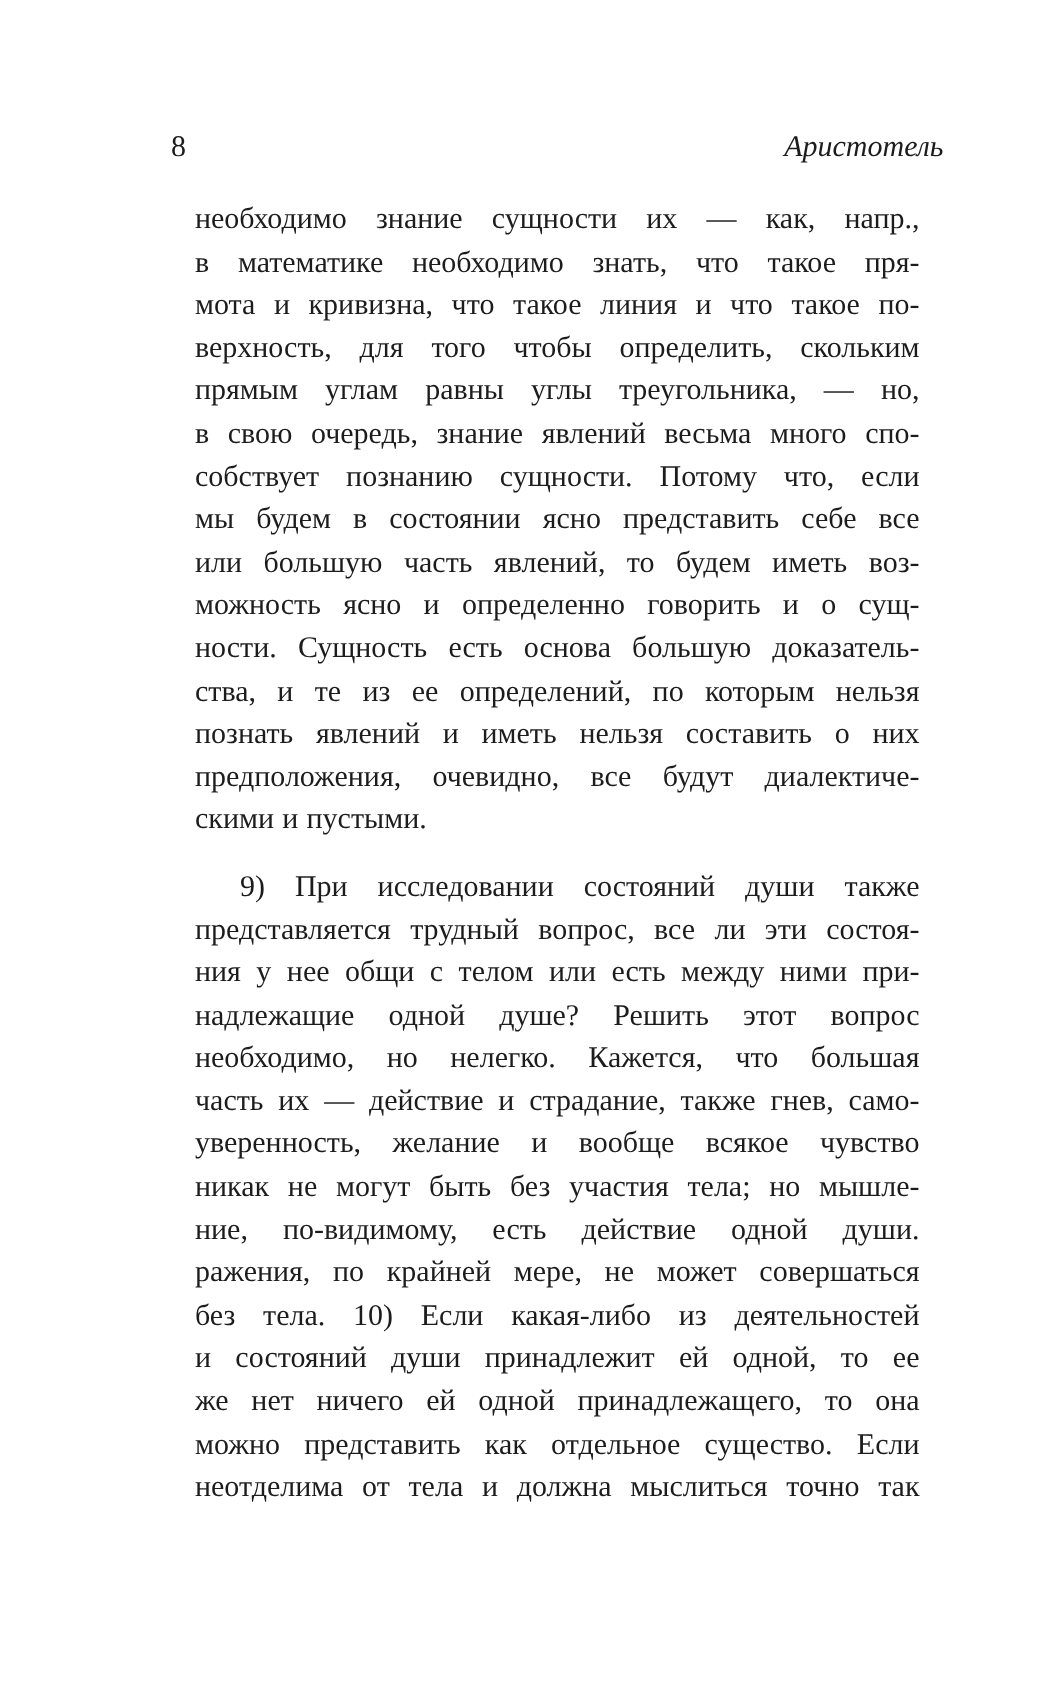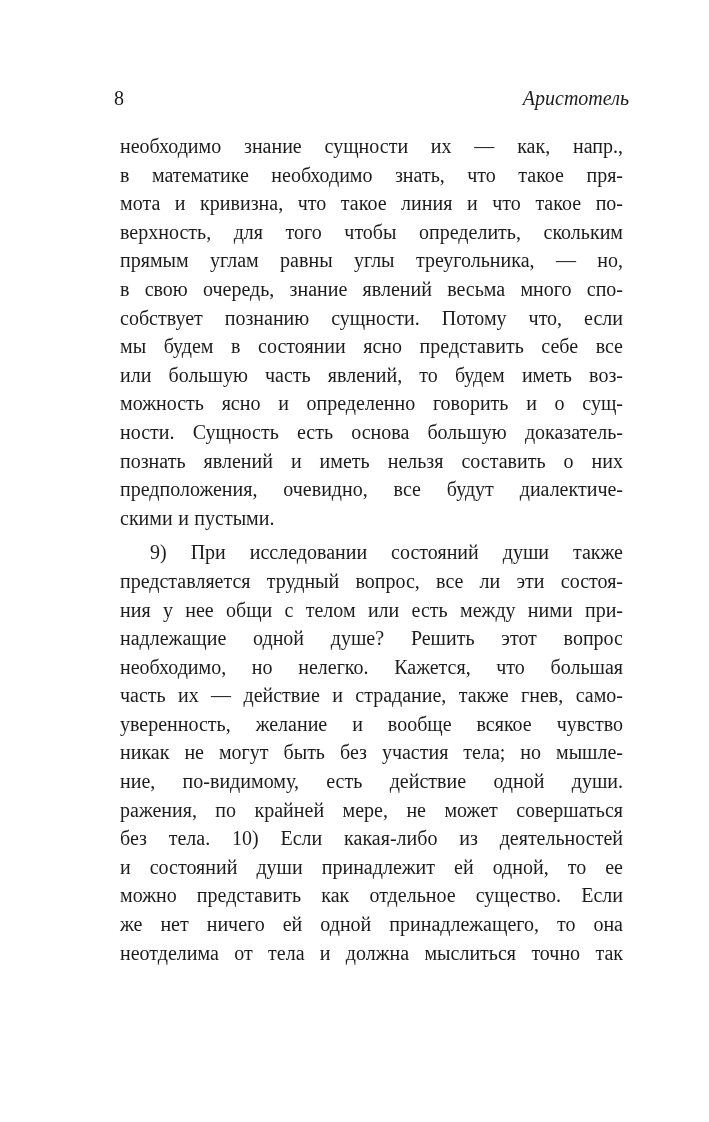--- a/index.html
+++ b/index.html
@@ -26,21 +26,21 @@
       line-height: 24px;
       margin-bottom: 22px;
     }
     .page-num { font-style: normal; }
     .running-head { font-style: italic; }
     .text-block {
       font-size: 20px;
       line-height: 28.6px;
       word-spacing: 0.5px;
     }
-    .paragraph { margin: 6px; }
+    .paragraph { margin: 16px; }
     .line {
       text-align: justify;
       text-align-last: justify;
       white-space: normal;
     }
     .line.lastline {
       text-align: center;
       text-align-last: left;
     }
     .line.indent {
@@ -61,35 +61,36 @@
         <div class="line">в математике необходимо знать, что такое пря-</div>
         <div class="line">мота и кривизна, что такое линия и что такое по-</div>
         <div class="line">верхность, для того чтобы определить, скольким</div>
         <div class="line">прямым углам равны углы треугольника, — но,</div>
         <div class="line">в свою очередь, знание явлений весьма много спо-</div>
         <div class="line">собствует познанию сущности. Потому что, если</div>
         <div class="line">мы будем в состоянии ясно представить себе все</div>
         <div class="line">или большую часть явлений, то будем иметь воз-</div>
         <div class="line">можность ясно и определенно говорить и о сущ-</div>
         <div class="line">ности. Сущность есть основа большую доказатель-</div>
+        <div class="line">ства, и те из ее определений, по которым нельзя</div>
         <div class="line">познать явлений и иметь нельзя составить о них</div>
         <div class="line">предположения, очевидно, все будут диалектиче-</div>
         <div class="line lastline">скими и пустыми.</div>
       </div>
       <div class="paragraph">
         <div class="line indent">9) При исследовании состояний души также</div>
         <div class="line">представляется трудный вопрос, все ли эти состоя-</div>
         <div class="line">ния у нее общи с телом или есть между ними при-</div>
         <div class="line">надлежащие одной душе? Решить этот вопрос</div>
         <div class="line">необходимо, но нелегко. Кажется, что большая</div>
         <div class="line">часть их — действие и страдание, также гнев, само-</div>
         <div class="line">уверенность, желание и вообще всякое чувство</div>
         <div class="line">никак не могут быть без участия тела; но мышле-</div>
         <div class="line">ние, по-видимому, есть действие одной души.</div>
         <div class="line">ражения, по крайней мере, не может совершаться</div>
         <div class="line">без тела. 10) Если какая-либо из деятельностей</div>
         <div class="line">и состояний души принадлежит ей одной, то ее</div>
+        <div class="line">же нет ничего ей одной принадлежащего, то она</div>
         <div class="line">можно представить как отдельное существо. Если</div>
-        <div class="line">же нет ничего ей одной принадлежащего, то она</div>
         <div class="line">неотделима от тела и должна мыслиться точно так</div>
       </div>
     </div>
 </div>
 
 </body></html>

